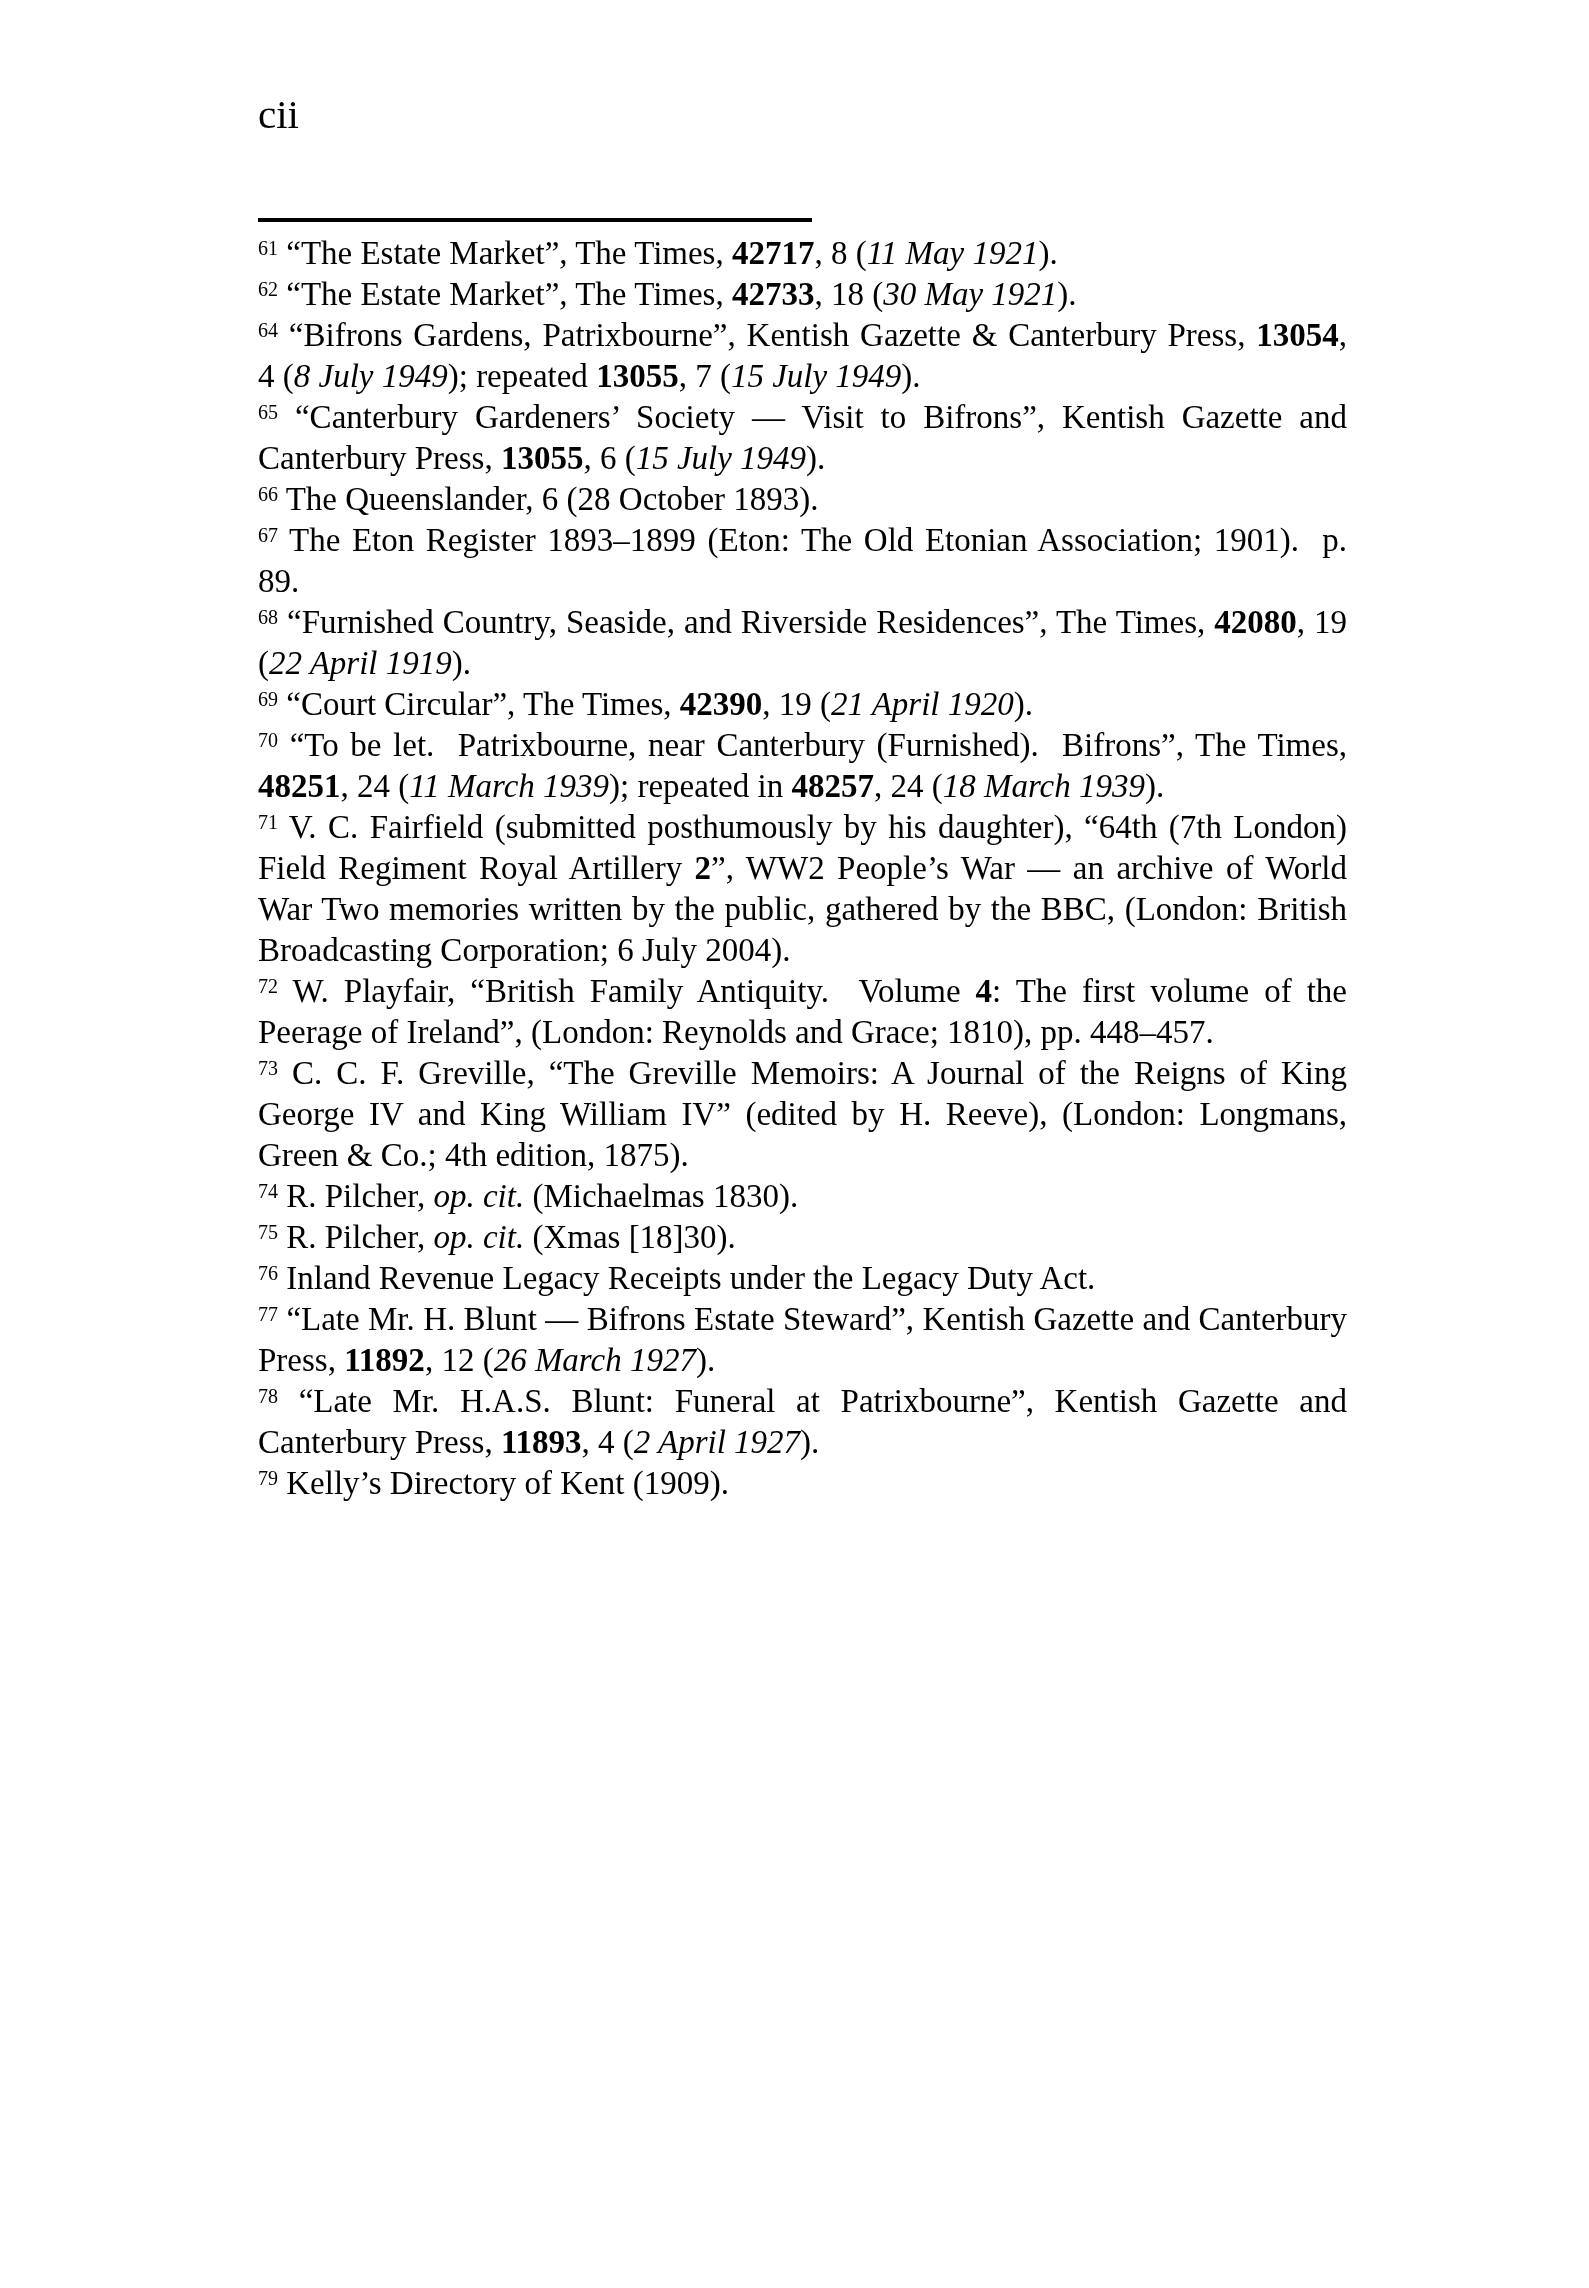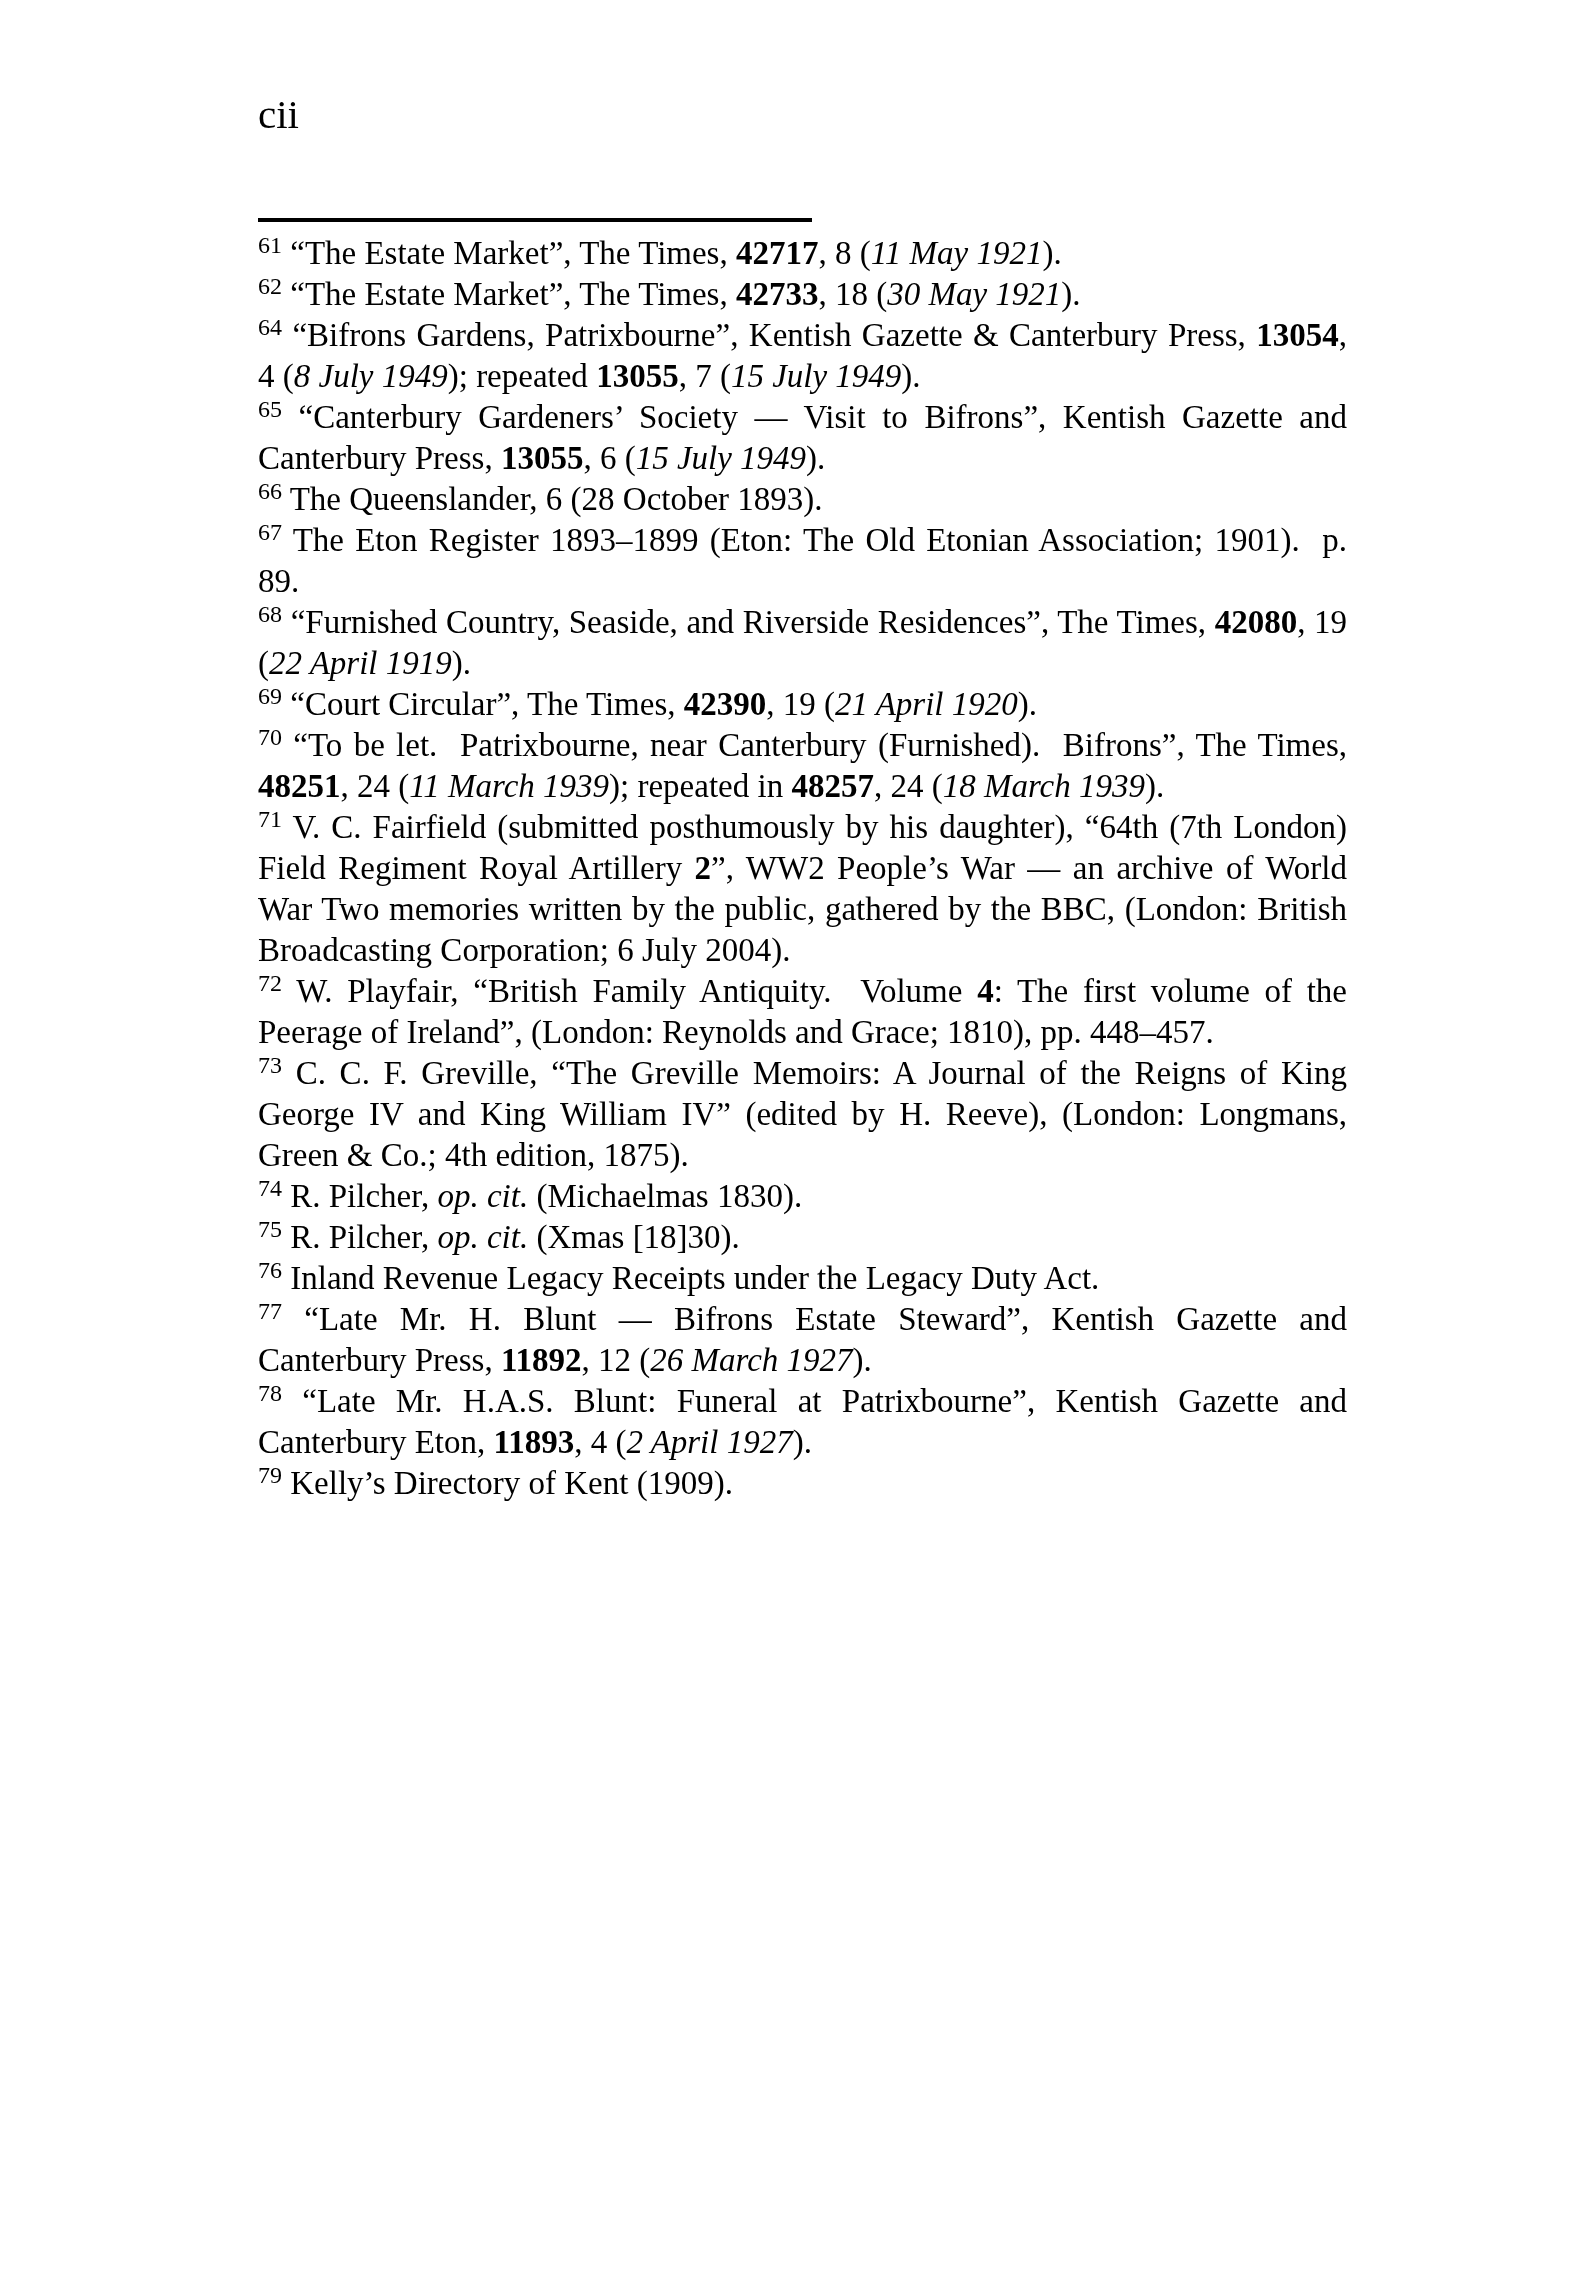--- a/index.html
+++ b/index.html
@@ -33,21 +33,21 @@
     left: 249px; top: 233px;
     width: 1089px;
     font-size: 33px;
     line-height: 41px;
   }
   .footnotes p.fn {
     margin: 0; padding: 0;
     text-align: justify;
   }
   .footnotes sup {
-    font-size: 24px;
+    font-size: 20px;
     line-height: 0;
     vertical-align: baseline;
     position: relative;
     top: -0.45em;
   }
   .footnotes .b { font-weight: bold; font-family: Liberation Serif, serif; }
   .footnotes .i { font-style: italic; }
 </style>
 </head>
 <body>
@@ -67,17 +67,17 @@
       <p class="fn"><sup>68</sup> <span>“Furnished Country, Seaside, and Riverside Residences”, The Times, </span><span class="b">42080</span><span>, 19 (</span><span class="i">22 April 1919</span><span>).</span></p>
       <p class="fn"><sup>69</sup> <span>“Court Circular”, The Times, </span><span class="b">42390</span><span>, 19 (</span><span class="i">21 April 1920</span><span>).</span></p>
       <p class="fn"><sup>70</sup> <span>“To be let.&nbsp; Patrixbourne, near Canterbury (Furnished).&nbsp; Bifrons”, The Times, </span><span class="b">48251</span><span>, 24 (</span><span class="i">11 March 1939</span><span>); repeated in </span><span class="b">48257</span><span>, 24 (</span><span class="i">18 March 1939</span><span>).</span></p>
       <p class="fn"><sup>71</sup> <span>V. C. Fairfield (submitted posthumously by his daughter), “64th (7th London) Field Regiment Royal Artillery </span><span class="b">2</span><span>”, WW2 People’s War — an archive of World War Two memories written by the public, gathered by the BBC, (London: British Broadcasting Corporation; 6 July 2004).</span></p>
       <p class="fn"><sup>72</sup> <span>W. Playfair, “British Family Antiquity.&nbsp; Volume </span><span class="b">4</span><span>: The first volume of the Peerage of Ireland”, (London: Reynolds and Grace; 1810), pp. 448–457.</span></p>
       <p class="fn"><sup>73</sup> <span>C. C. F. Greville, “The Greville Memoirs: A Journal of the Reigns of King George IV and King William IV” (edited by H. Reeve), (London: Longmans, Green &amp; Co.; 4th edition, 1875).</span></p>
       <p class="fn"><sup>74</sup> <span>R. Pilcher, </span><span class="i">op. cit.</span><span> (Michaelmas 1830).</span></p>
       <p class="fn"><sup>75</sup> <span>R. Pilcher, </span><span class="i">op. cit.</span><span> (Xmas [18]30).</span></p>
       <p class="fn"><sup>76</sup> <span>Inland Revenue Legacy Receipts under the Legacy Duty Act.</span></p>
       <p class="fn"><sup>77</sup> <span>“Late Mr. H. Blunt — Bifrons Estate Steward”, Kentish Gazette and Canterbury Press, </span><span class="b">11892</span><span>, 12 (</span><span class="i">26 March 1927</span><span>).</span></p>
-      <p class="fn"><sup>78</sup> <span>“Late Mr. H.A.S. Blunt: Funeral at Patrixbourne”, Kentish Gazette and Canterbury Eton, </span><span class="b">11893</span><span>, 4 (</span><span class="i">2 April 1927</span><span>).</span></p>
+      <p class="fn"><sup>78</sup> <span>“Late Mr. H.A.S. Blunt: Funeral at Patrixbourne”, Kentish Gazette and Canterbury Press, </span><span class="b">11893</span><span>, 4 (</span><span class="i">2 April 1927</span><span>).</span></p>
       <p class="fn"><sup>79</sup> <span>Kelly’s Directory of Kent (1909).</span></p>
     </div>
 </div>
 
 
 </body></html>

